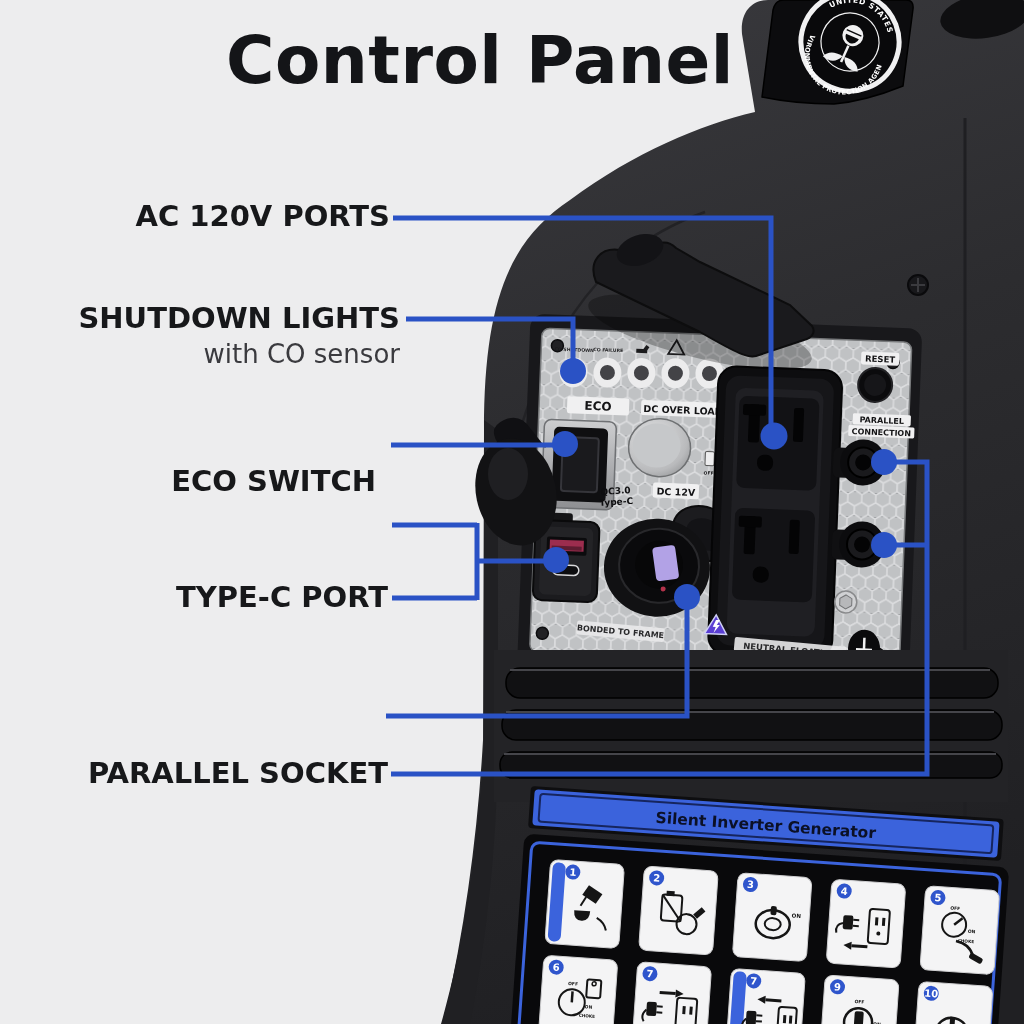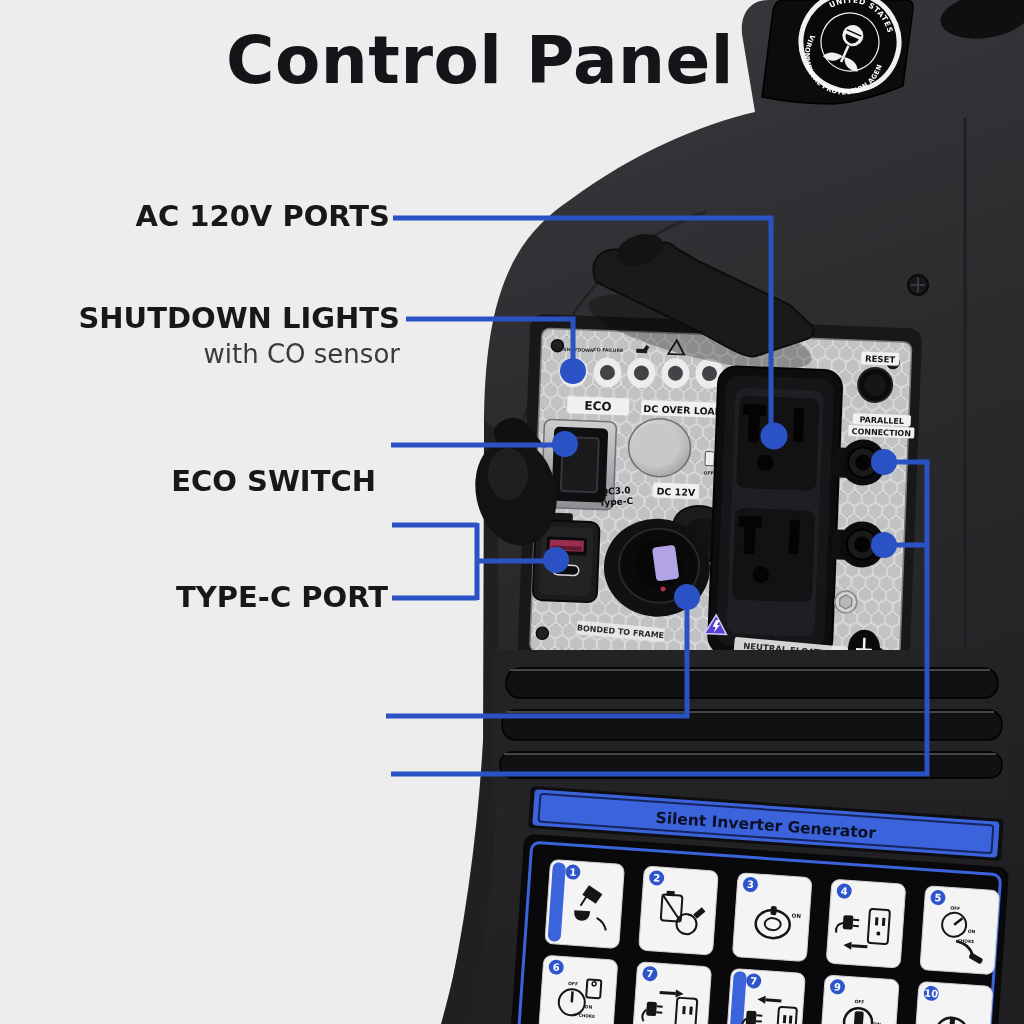--- a/index.html
+++ b/index.html
@@ -421,13 +421,14 @@
   </g>
 </svg>
 
   <div class="page-title">Control Panel</div>
 
   <div class="callout-label" style="right:634px;top:199px;">AC 120V PORTS</div>
   <div class="callout-label" style="right:624px;top:301px;">SHUTDOWN LIGHTS</div>
   <div class="callout-sub" style="right:624px;top:339px;">with CO sensor</div>
   <div class="callout-label" style="right:648px;top:427px;margin-top:37px;">ECO SWITCH</div>
   <div class="callout-label" style="right:636px;top:580px;">TYPE-C PORT</div>
+  <div class="callout-label" style="right:636px;top:756px;">PARALLEL SOCKET</div>
 </div>
 
 </body></html>

